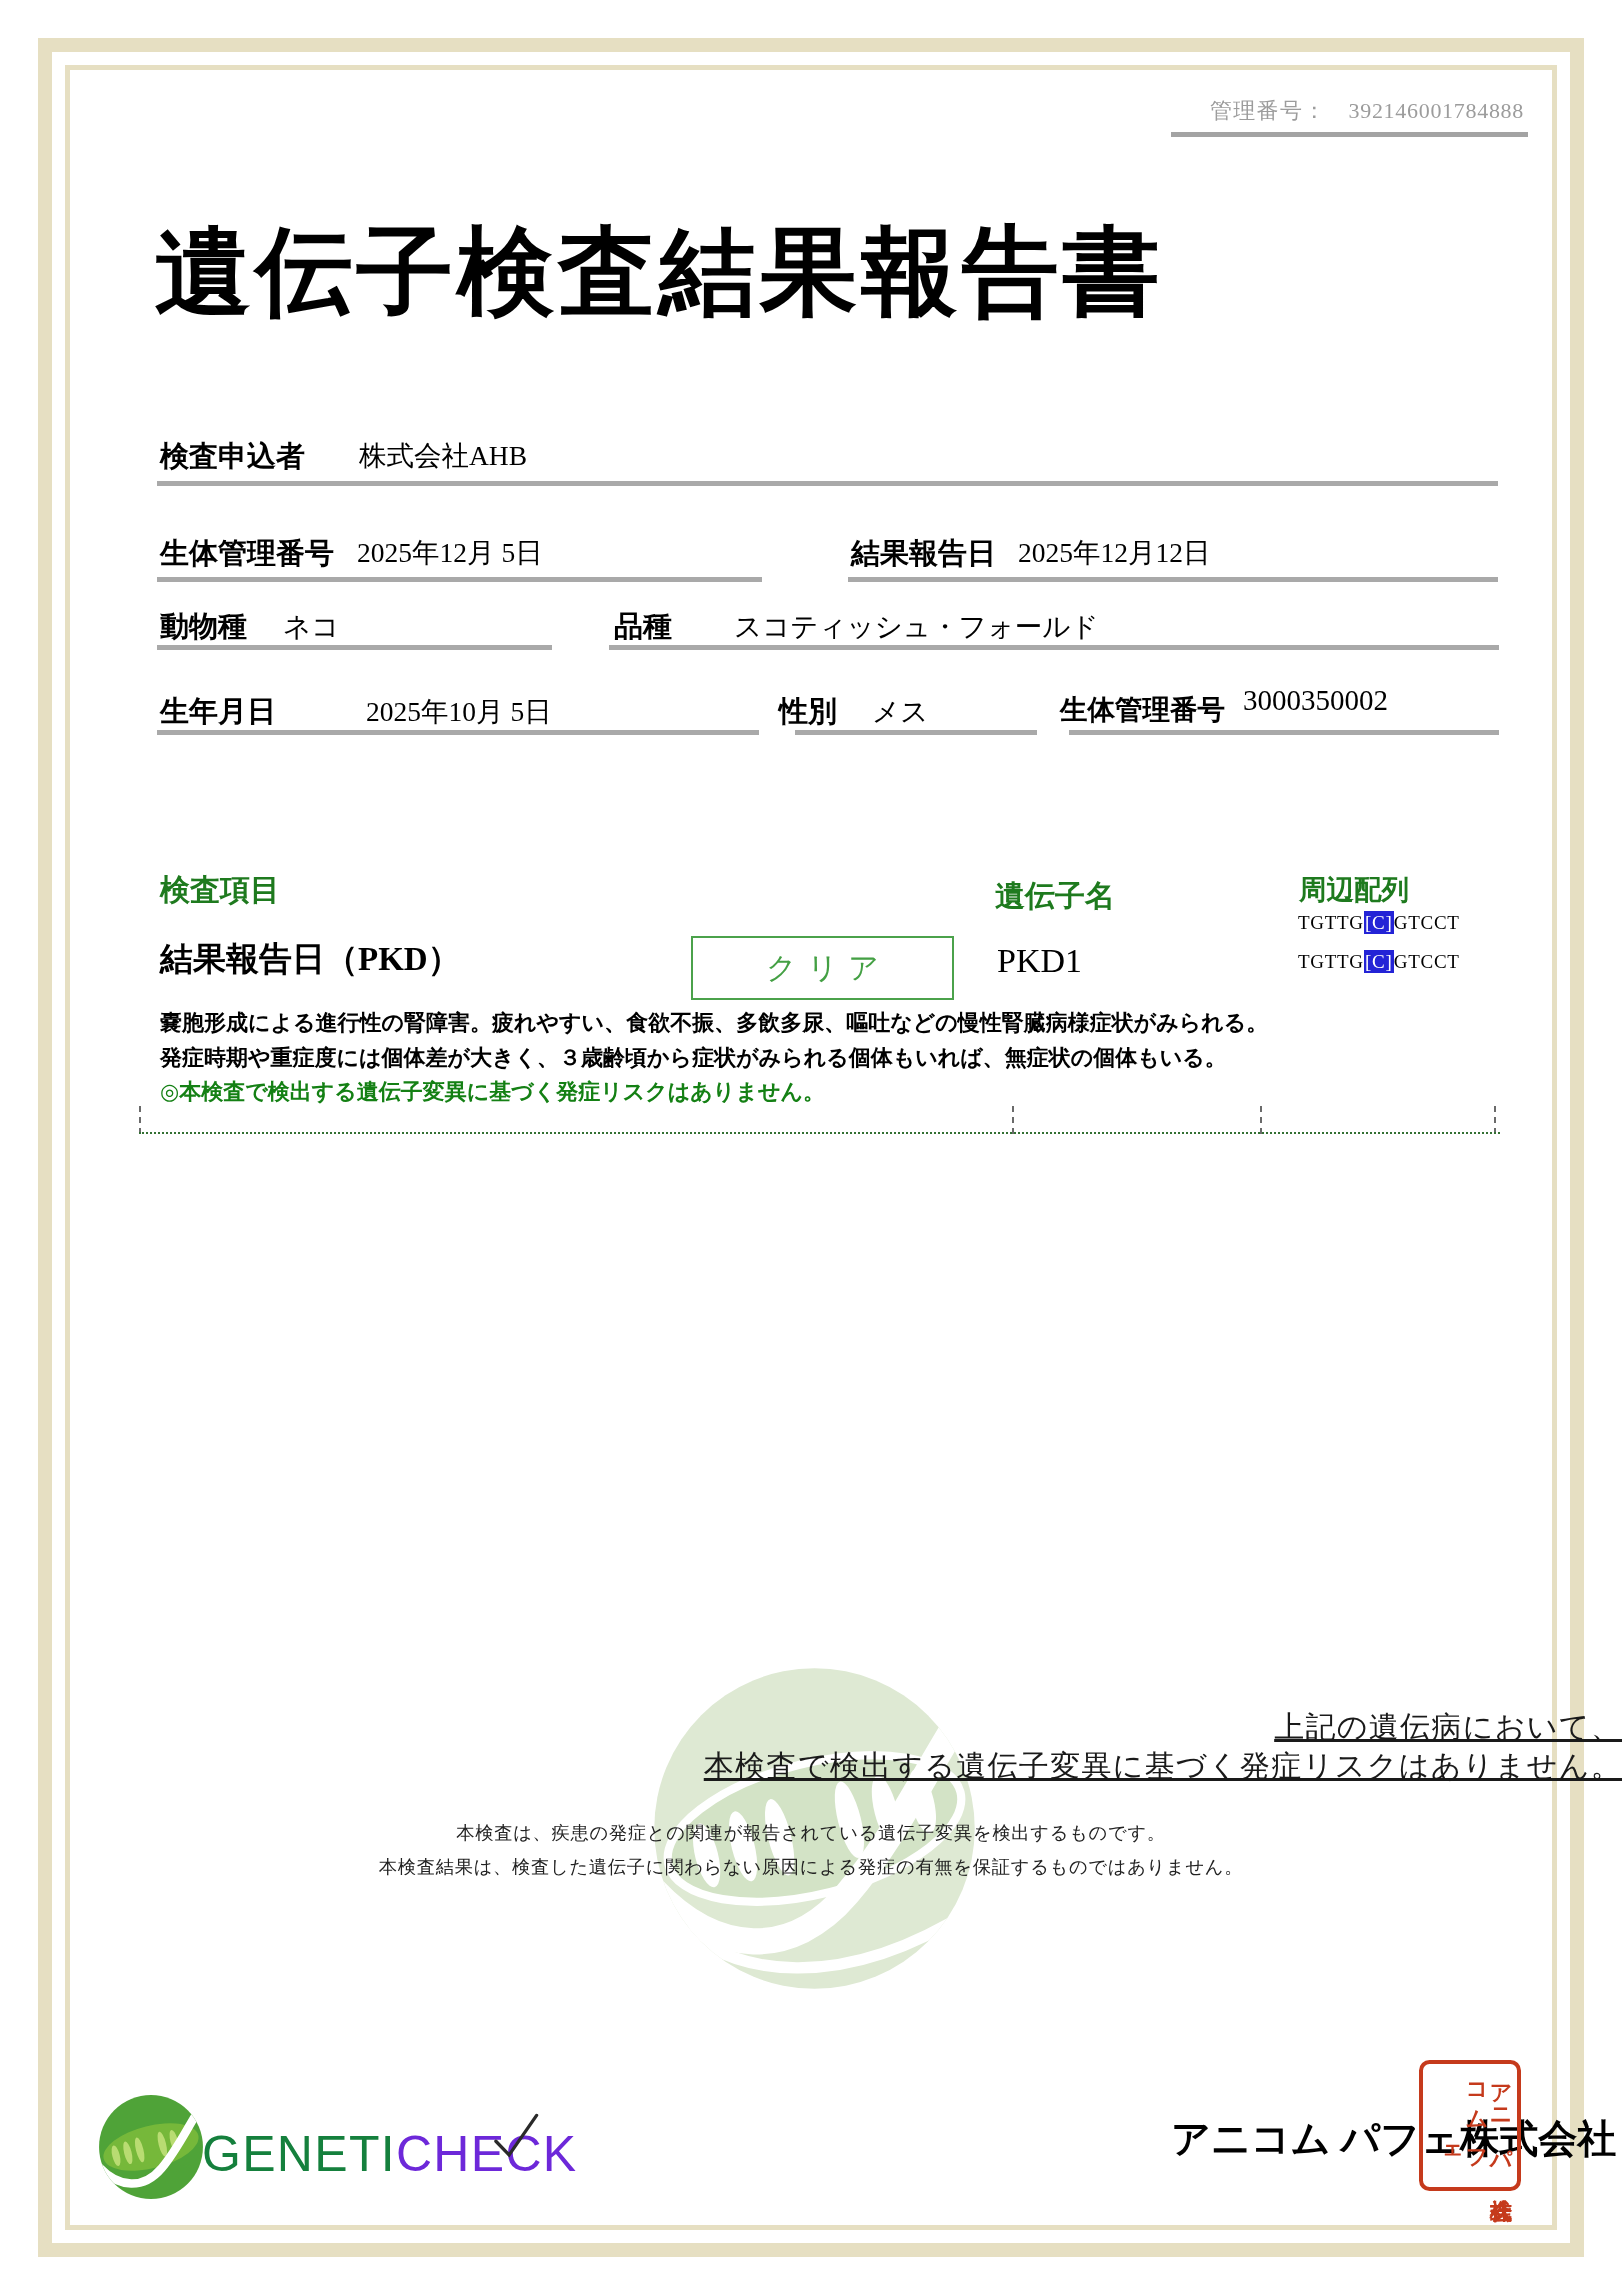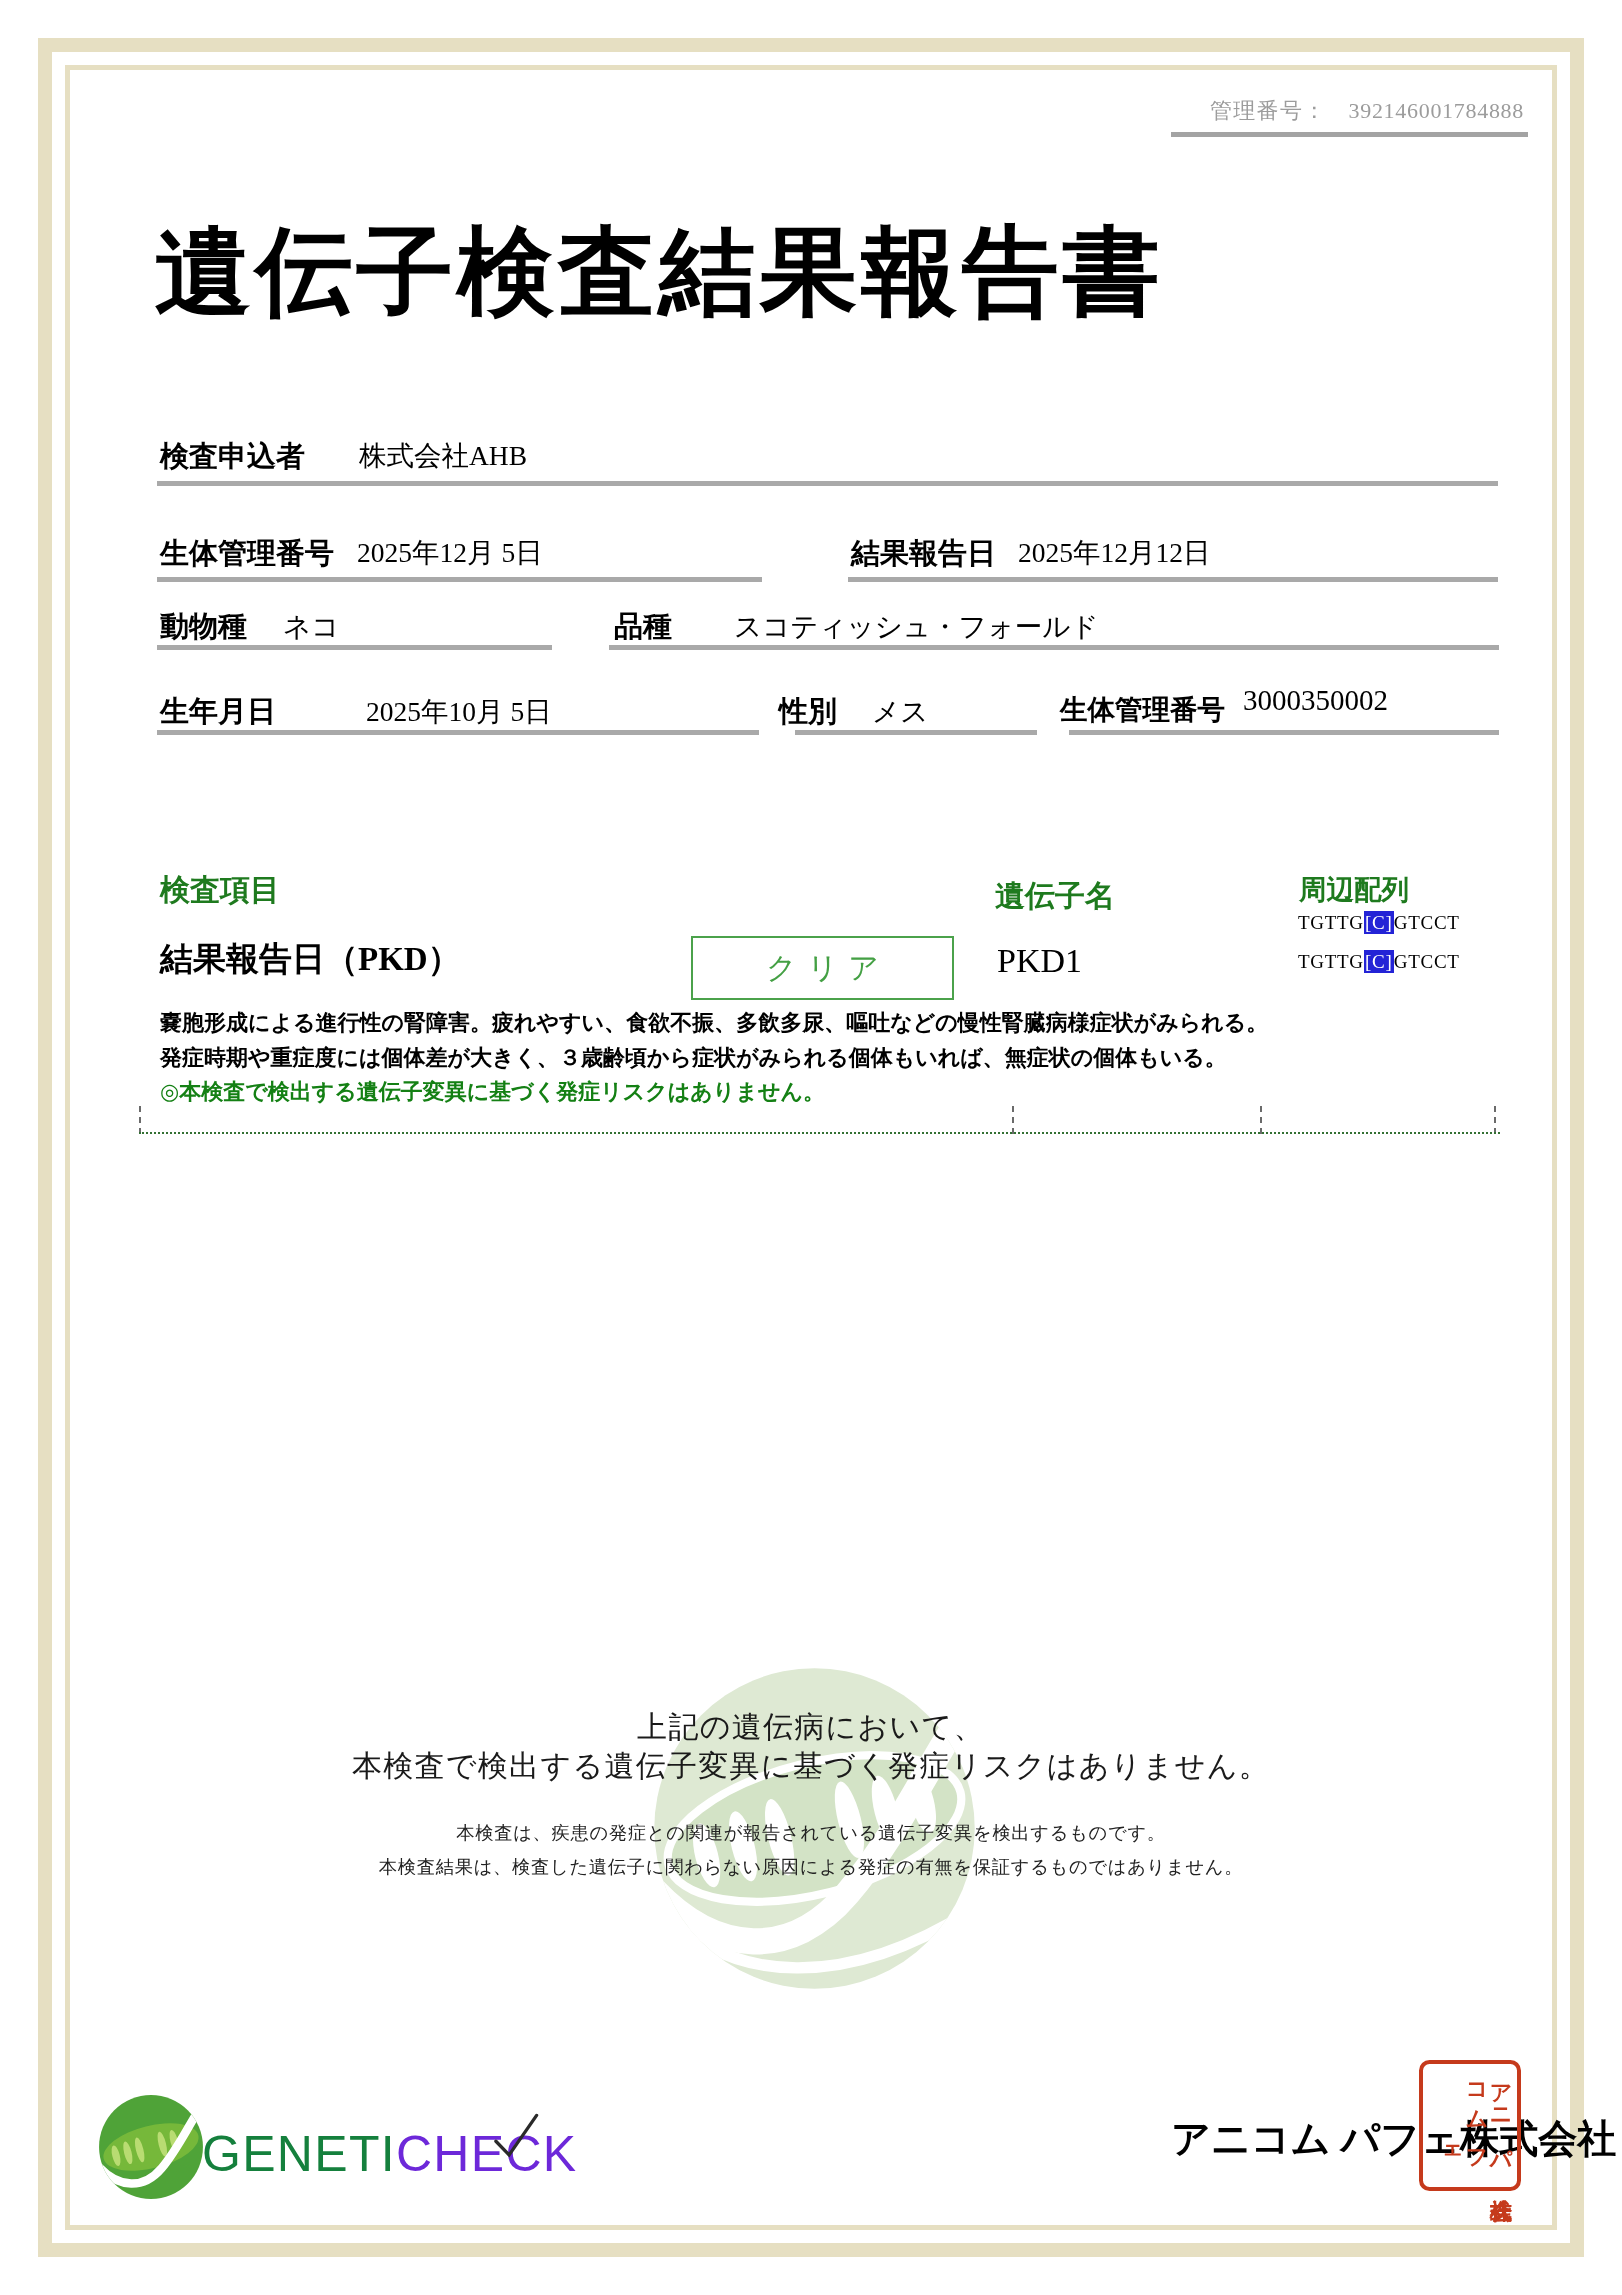--- a/index.html
+++ b/index.html
@@ -29,22 +29,22 @@
   .result-box{left:691px;top:936px;width:259px;height:60px;border:2.6px solid #4ba24b;
     display:flex;align-items:center;justify-content:center;}
   .result-box span{color:#44a044;font-size:30px;letter-spacing:10.5px;padding-left:10.5px;}
   .seq{font-size:19px;font-weight:normal;letter-spacing:0.7px;white-space:nowrap;}
   .seq .hl{background:#2323d6;color:#ffffff;padding:0.7px 1.3px;}
   .desc{font-size:22px;font-weight:bold;white-space:nowrap;}
   .desc.green{color:#148014;}
   .vdash{width:0;height:27.5px;border-left:2px dashed #6a6a6a;top:1106px;}
   .dotline{top:1132px;left:139px;width:1361px;height:0;border-top:2.6px dotted #337033;}
   
-  .sum{left:0;width:1622px;text-align:center;font-family:"Liberation Sans","DejaVu Sans",sans-serif;
-       font-size:30px;color:#1a1a1a;letter-spacing:1.3px;white-space:nowrap;}
+  .sum{left:0;width:1622px;text-align:right;font-family:"Liberation Sans","DejaVu Sans",sans-serif;
+       font-size:30px;color:#1a1a1a;letter-spacing:1.3px;white-space:nowrap;text-decoration:underline;}
   .note{left:0;width:1622px;text-align:center;font-family:"Liberation Sans","DejaVu Sans",sans-serif;
         font-size:18.3px;color:#222;letter-spacing:0.7px;white-space:nowrap;}
   
   .watermark{left:651px;top:1665px;width:327px;height:327px;z-index:0;}
   .z{z-index:2;}
   
   .logo-mark{left:98px;top:2094px;width:106px;height:106px;}
   .wordmark{left:202px;top:2125px;font-family:"Liberation Sans","DejaVu Sans",sans-serif;
             font-size:50px;font-weight:400;letter-spacing:1.3px;white-space:nowrap;}
   .wordmark .w1{color:#15803d;}

